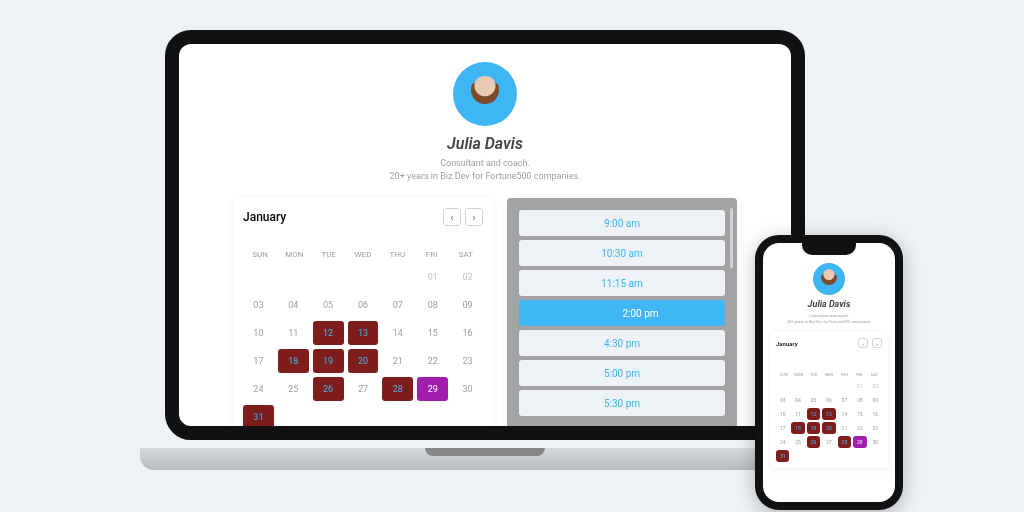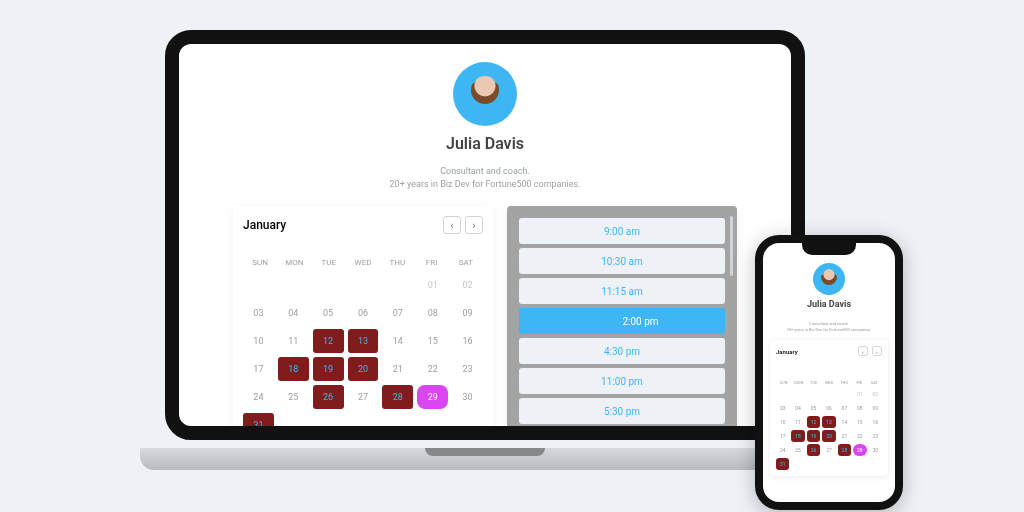--- a/index.html
+++ b/index.html
@@ -61,22 +61,22 @@
     margin: 0 auto;
     position: relative;
     overflow: hidden;
   }
   .avatar::after{
     content:""; position:absolute; left:18px; top:14px; width:28px; height:28px;
     background: radial-gradient(circle at 50% 35%, #e9c9b1 0 10px, transparent 11px),
                 radial-gradient(circle at 50% 95%, #7a4a2a 0 22px, transparent 23px);
     border-radius:50%;
   }
-  .name { margin-top: 8px; font-size: 16px; font-weight: 600; color: #444; }
-  .sub  { font-size: 9px; color: #9aa0a6; line-height: 1.4; margin-top: 12px; }
+  .name { margin-top: 8px; font-size: 16px; font-weight: 600; color: #444; font-style: italic; }
+  .sub  { font-size: 9px; color: #9aa0a6; line-height: 1.4; margin-top: 4px; }
 
   .booking-row {
     display: flex; gap: 14px;
     justify-content: center;
     margin: 16px 24px 0 24px;
   }
 
   
   .calendar {
     background:#fff;
@@ -96,21 +96,21 @@
   }
   .dow-row { display:grid; grid-template-columns: repeat(7,1fr); margin-top:24px; }
   .dow { font-size:8px; color:#9aa0a6; text-align:center; }
 
   .grid { display:grid; grid-template-columns: repeat(7,1fr); gap:4px; margin-top:6px; }
   .day {
     height:24px; display:flex; align-items:center; justify-content:center;
     font-size:9px; color:#9aa0a6; border-radius:3px; cursor:default;
   }
   .day.available { background:#7f1d1d; color:#3eb6f4; cursor:pointer; }
-  .day.selected  { background:#d946ef; color:#fff; cursor:pointer;border-radius:8px; }
+  .day.selected  { background:#a21caf; color:#fff; cursor:pointer; }
   .day.otherm    { color:#c2c6cc; }
 
   
   .slots {
     background:#a3a3a3;
     box-shadow: 0 2px 10px rgba(0,0,0,.06);
     border-radius: 4px;
     padding: 12px;
     width: 230px;
     display:flex; flex-direction:column; gap:4px;
@@ -218,21 +218,21 @@
             </div>
         </div>
 
         <div class="slots" id="slots-desktop">
           <div class="slots-scroll"></div>
         <div class="slot">9:00 am</div>
             <div class="slot">10:30 am</div>
             <div class="slot">11:15 am</div>
             <div class="slot selected">2:00 pm</div>
             <div class="slot">4:30 pm</div>
-            <div class="slot">11:00 pm</div>
+            <div class="slot">5:00 pm</div>
             <div class="slot">5:30 pm</div>
           </div>
 
       </div>
     </div>
   </div>
   <div class="laptop-base"></div>
   <div class="laptop-notch"></div>
 </div>
 

